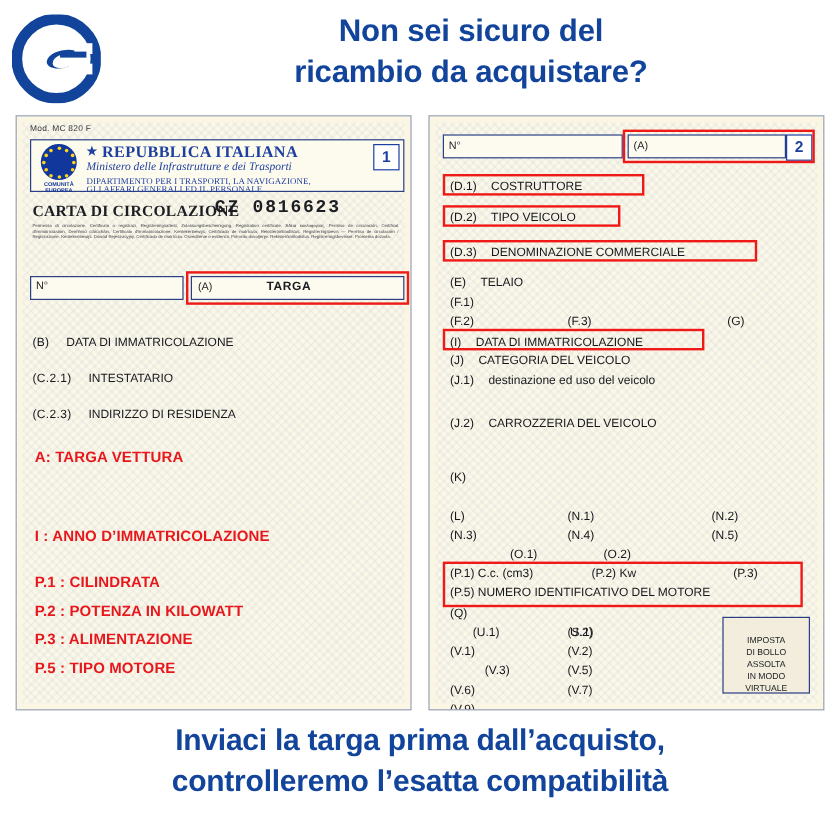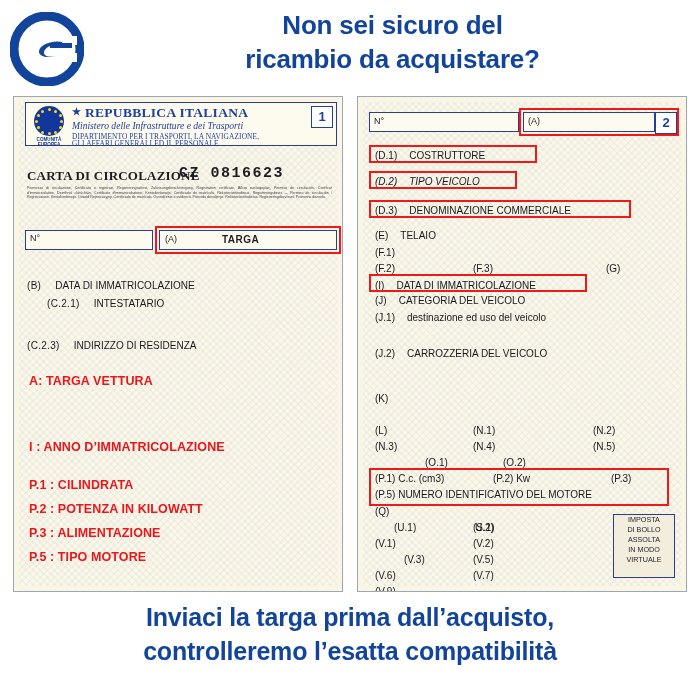--- a/index.html
+++ b/index.html
@@ -79,21 +79,21 @@
     top: 2px;
     font-size: 7px;
     color: #33353c;
     letter-spacing: 0.2px;
   }
 
   
   .doc-head {
     position: absolute;
     left: 6px;
-    top: 0;
+    top: 14px;
     width: 312px;
     height: 44px;
     border: 1px solid #2a3f86;
     box-sizing: border-box;
     background: #fdfaee;
     padding-left: 22px;
   }
   .eu-flag {
     position: absolute;
     left: 4px;
@@ -319,29 +319,29 @@
     font-size: 10px;
     color: #17181d;
     white-space: nowrap;
   }
   .rfield .lbl { margin-left: 12px; }
 
   .bollo-box {
     position: absolute;
     right: 6px;
     bottom: 8px;
-    width: 62px;
+    width: 73px;
     height: 64px;
     border: 1px solid #2a3f86;
     background: #f2eddc;
     box-sizing: border-box;
     font-size: 7.2px;
     color: #23242a;
     line-height: 10px;
-    padding: 0 3px;
+    padding: 14px 3px;
     text-align: center;
   }
 
   
   .footer {
     position: absolute;
     left: 0;
     top: 600px;
     width: 700px;
     text-align: center;
@@ -414,21 +414,21 @@
 
     <div class="left-targa-box">
       <div class="targa-a">(A)</div>
       <div class="targa-word">TARGA</div>
     </div>
     <div class="redbox" style="left:136px; top:124px; width:186px; height:28px;"></div>
 
     <div class="lfield" style="left:8px; top:178px;">
       <span class="code">(B)</span><span class="lbl">DATA DI IMMATRICOLAZIONE</span>
     </div>
-    <div class="lfield" style="left:8px; top:196px;margin-left:20px;">
+    <div class="lfield" style="left:8px; top:208px;">
       <span class="code">(C.2.1)</span><span class="lbl">INTESTATARIO</span>
     </div>
     <div class="lfield" style="left:8px; top:238px;">
       <span class="code">(C.2.3)</span><span class="lbl">INDIRIZZO DI RESIDENZA</span>
     </div>
 
     <div class="redtext" style="left:10px; top:272px;">A: TARGA VETTURA</div>
     <div class="redtext" style="left:10px; top:338px;">I : ANNO D’IMMATRICOLAZIONE</div>
     <div class="redtext" style="left:10px; top:376px;">P.1 : CILINDRATA</div>
     <div class="redtext" style="left:10px; top:400px;">P.2 : POTENZA IN KILOWATT</div>
@@ -443,21 +443,21 @@
     <div class="r-n-box">N°</div>
     <div class="r-a-box">(A)</div>
     <div class="r-page-num">2</div>
     <div class="redbox" style="left:156px; top:6px; width:160px; height:28px;"></div>
 
     <div class="rfield" style="left:12px; top:48px;">
       <span>(D.1)</span><span class="lbl">COSTRUTTORE</span>
     </div>
     <div class="redbox" style="left:6px; top:43px; width:168px; height:18px;"></div>
 
-    <div class="rfield" style="left:12px; top:74px;font-style:italic;">
+    <div class="rfield" style="left:12px; top:74px;">
       <span>(D.2)</span><span class="lbl">TIPO VEICOLO</span>
     </div>
     <div class="redbox" style="left:6px; top:69px; width:148px; height:18px;"></div>
 
     <div class="rfield" style="left:12px; top:103px;">
       <span>(D.3)</span><span class="lbl">DENOMINAZIONE COMMERCIALE</span>
     </div>
     <div class="redbox" style="left:6px; top:98px; width:262px; height:18px;"></div>
 
     <div class="rfield" style="left:12px; top:128px;">

